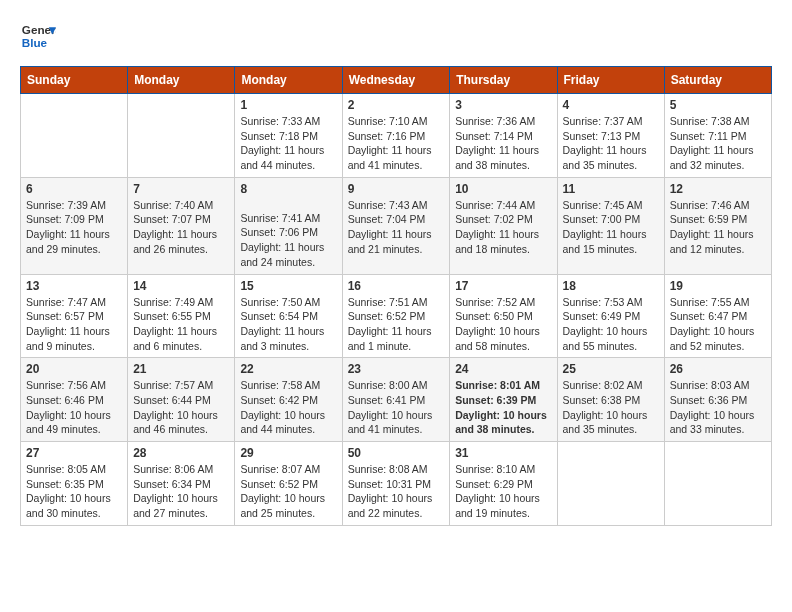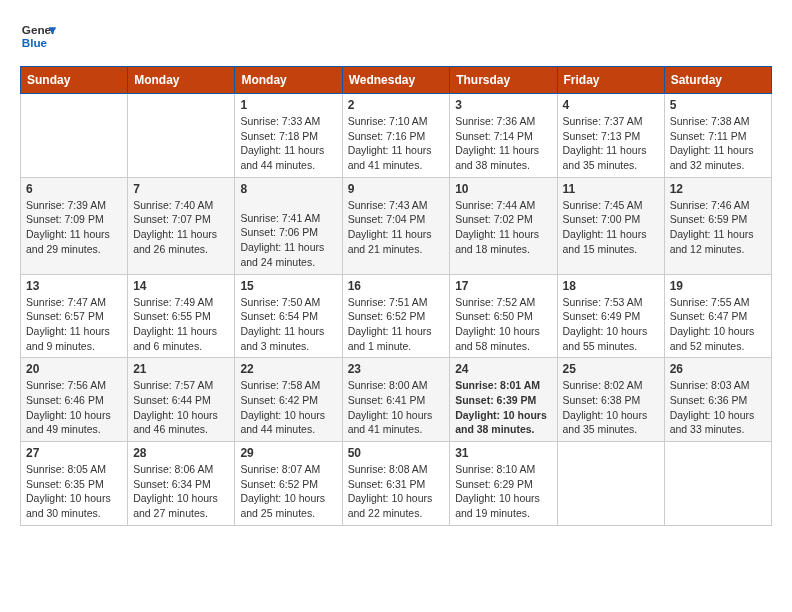--- a/index.html
+++ b/index.html
@@ -285,21 +285,21 @@
         </td>
         <td>
           <span class="day-num">29</span>
           <div class="day-info" style="white-space: pre-line;">Sunrise: 8:07 AM
 Sunset: 6:52 PM
 Daylight: 10 hours and 25 minutes.</div>
         </td>
         <td>
           <span class="day-num">50</span>
           <div class="day-info" style="white-space: pre-line;">Sunrise: 8:08 AM
-Sunset: 6:31 PM
+Sunset: 10:31 PM
 Daylight: 10 hours and 22 minutes.</div>
         </td>
         <td>
           <span class="day-num">31</span>
           <div class="day-info" style="white-space: pre-line;">Sunrise: 8:10 AM
 Sunset: 6:29 PM
 Daylight: 10 hours and 19 minutes.</div>
         </td>
         <td class="empty"></td>
         <td class="empty"></td>

